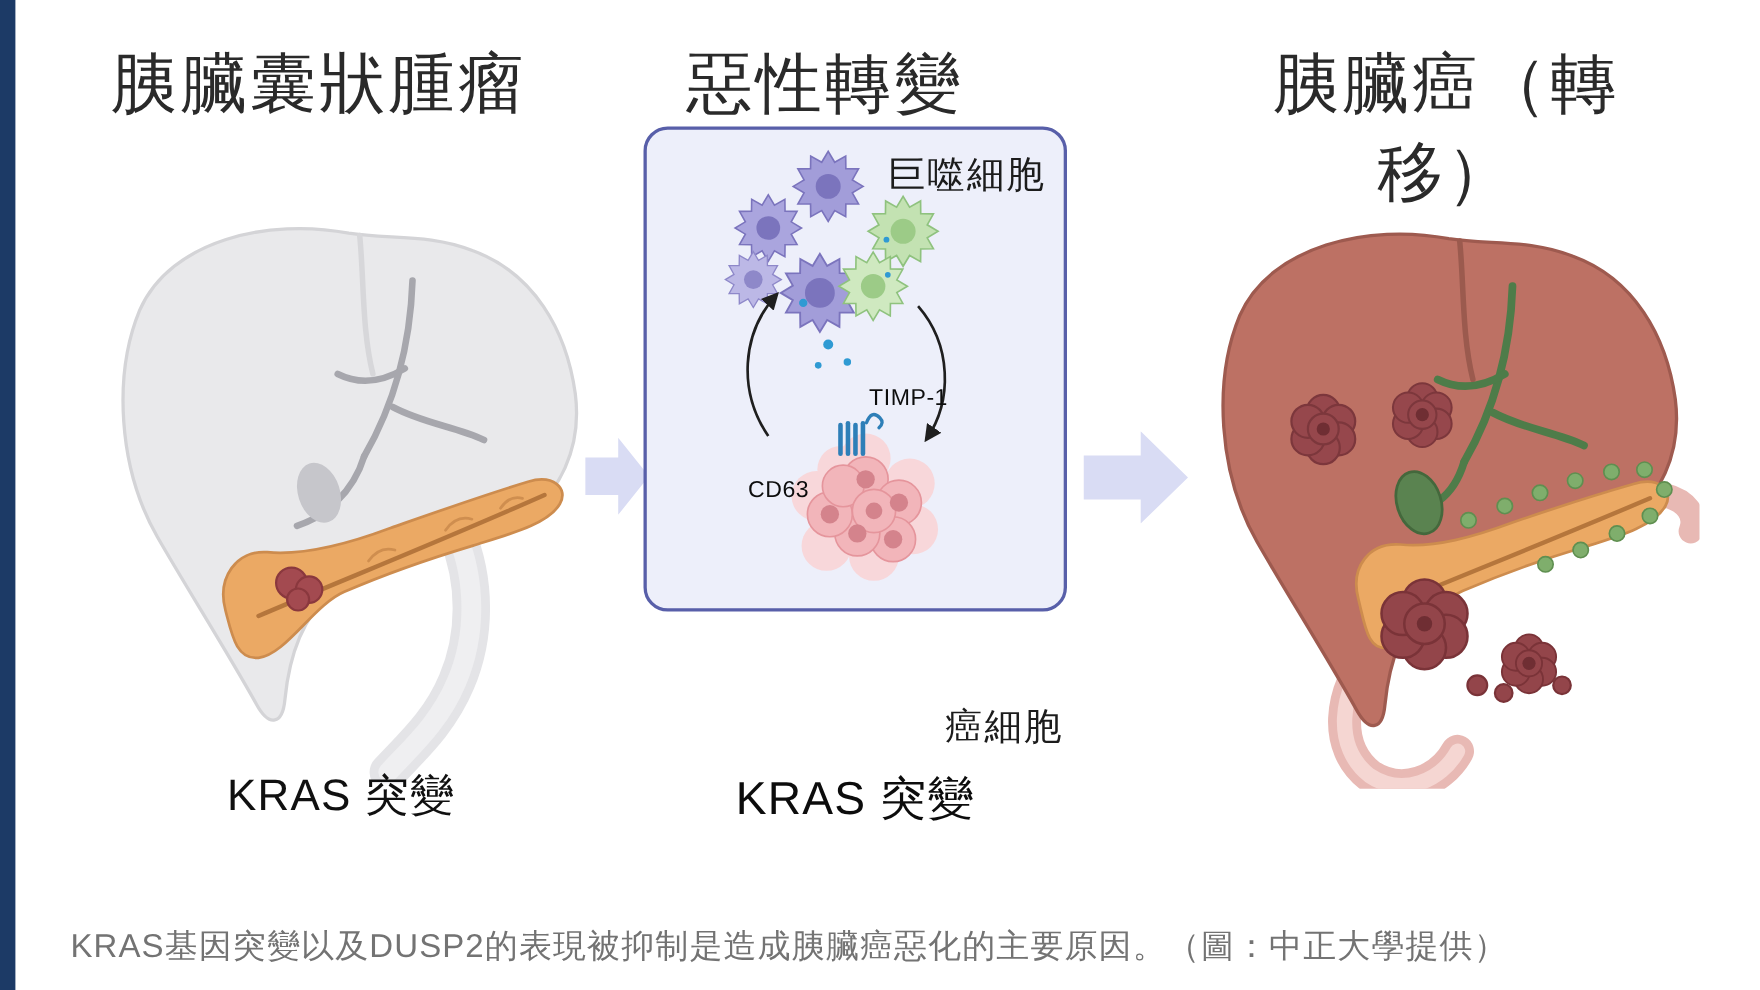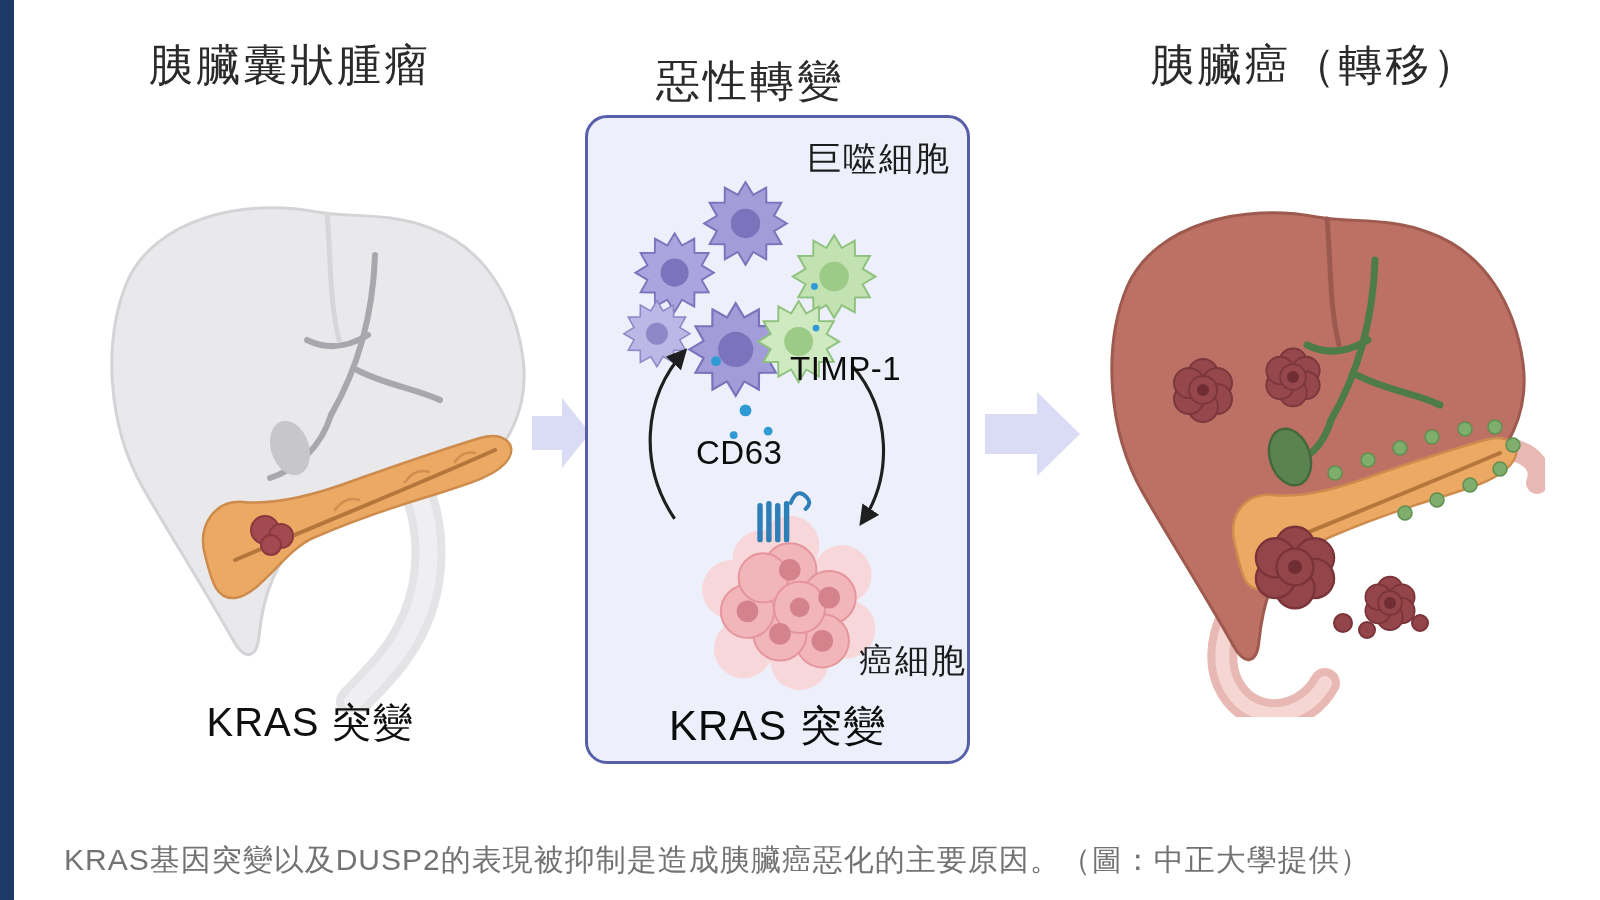--- a/index.html
+++ b/index.html
@@ -1,35 +1,35 @@
 <!DOCTYPE html>
 <html><head>
 <meta charset="utf-8">
 <style>
   html,body{margin:0;padding:0;background:#fff;}
   .screen{position:relative;width:1600px;height:900px;background:#ffffff;overflow:hidden;
           font-family:"Liberation Sans",sans-serif;}
   .edge-strip{position:absolute;left:0;top:0;width:14px;height:900px;background:#1c3a66;}
   .panel-title{position:absolute;top:36px;text-align:center;font-family:"Liberation Serif",serif;
-               font-size:44px;color:#2a2a2a;letter-spacing:3px;}
+               font-size:60px;color:#2a2a2a;letter-spacing:3px;}
   .t-left{left:90px;width:400px;}
-  .t-mid{left:585px;width:330px;margin-top:16px;}
+  .t-mid{left:585px;width:330px;}
   .t-right{left:1120px;width:390px;text-align:center;}
   .organ-svg{position:absolute;}
   .flow-arrow{position:absolute;}
   .panel-label{position:absolute;text-align:center;font-size:40px;color:#101010;letter-spacing:1px;}
-  .box{position:absolute;left:585px;top:115px;width:385px;height:649px;background:#edeffa;
+  .box{position:absolute;left:585px;top:115px;width:385px;height:441px;background:#edeffa;
        border:3px solid #585fa9;border-radius:22px;box-sizing:border-box;}
   .box-inner{position:absolute;left:0;top:0;width:100%;height:100%;}
   .box-label{position:absolute;font-family:"Liberation Serif",serif;font-size:34px;color:#1c1c1c;letter-spacing:2px;}
-  .mol-label{position:absolute;font-size:33px;color:#0d0d0d;letter-spacing:.5px;}
+  .mol-label{position:absolute;font-size:21px;color:#0d0d0d;letter-spacing:.5px;}
   .lbl-macro{right:16px;top:18px;}
   .lbl-cancer{right:0;top:520px;}
   .lbl-timp{left:202px;top:232px;}
-  .lbl-cd63{left:108px;top:316px;}
+  .lbl-cd63{left:92px;top:316px;}
   .box-bottom-label{position:absolute;left:585px;width:385px;text-align:center;
                     font-size:42px;color:#0c0c0c;letter-spacing:1px;}
   .bb1{top:698px;}
   .bb2{top:750px;}
   .caption{position:absolute;left:64px;top:840px;width:1480px;font-size:30px;color:#737373;letter-spacing:1px;}
 </style>
 </head>
 <body>
 
 <div class="screen">

